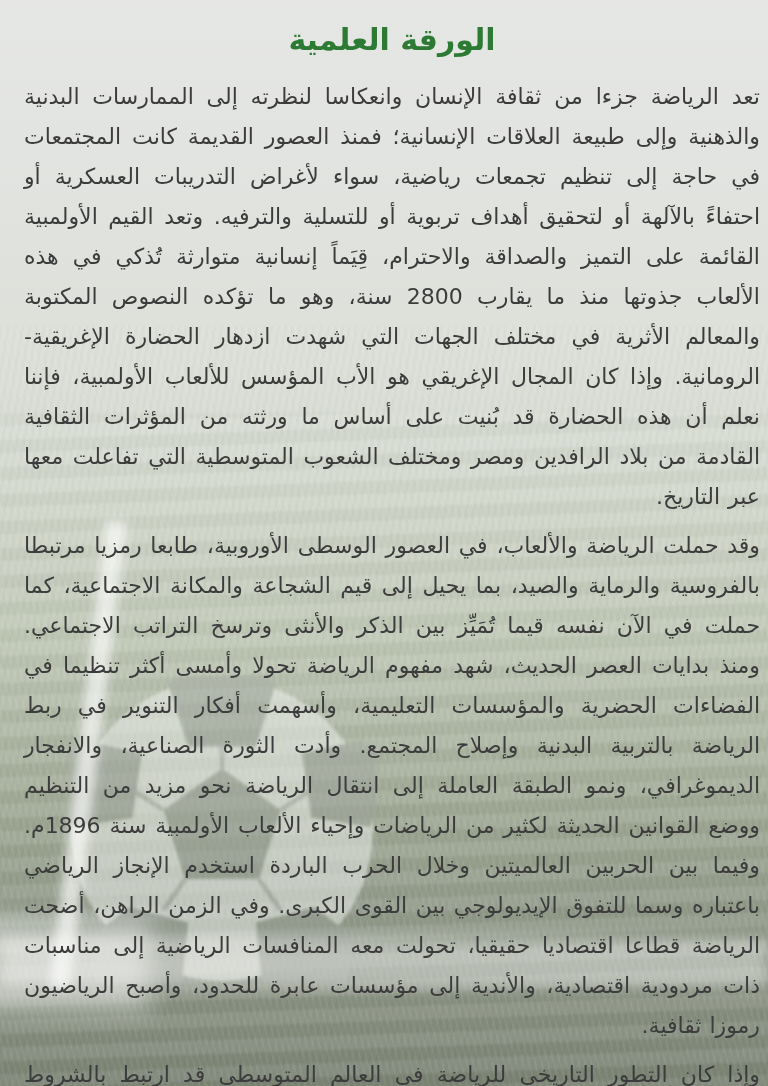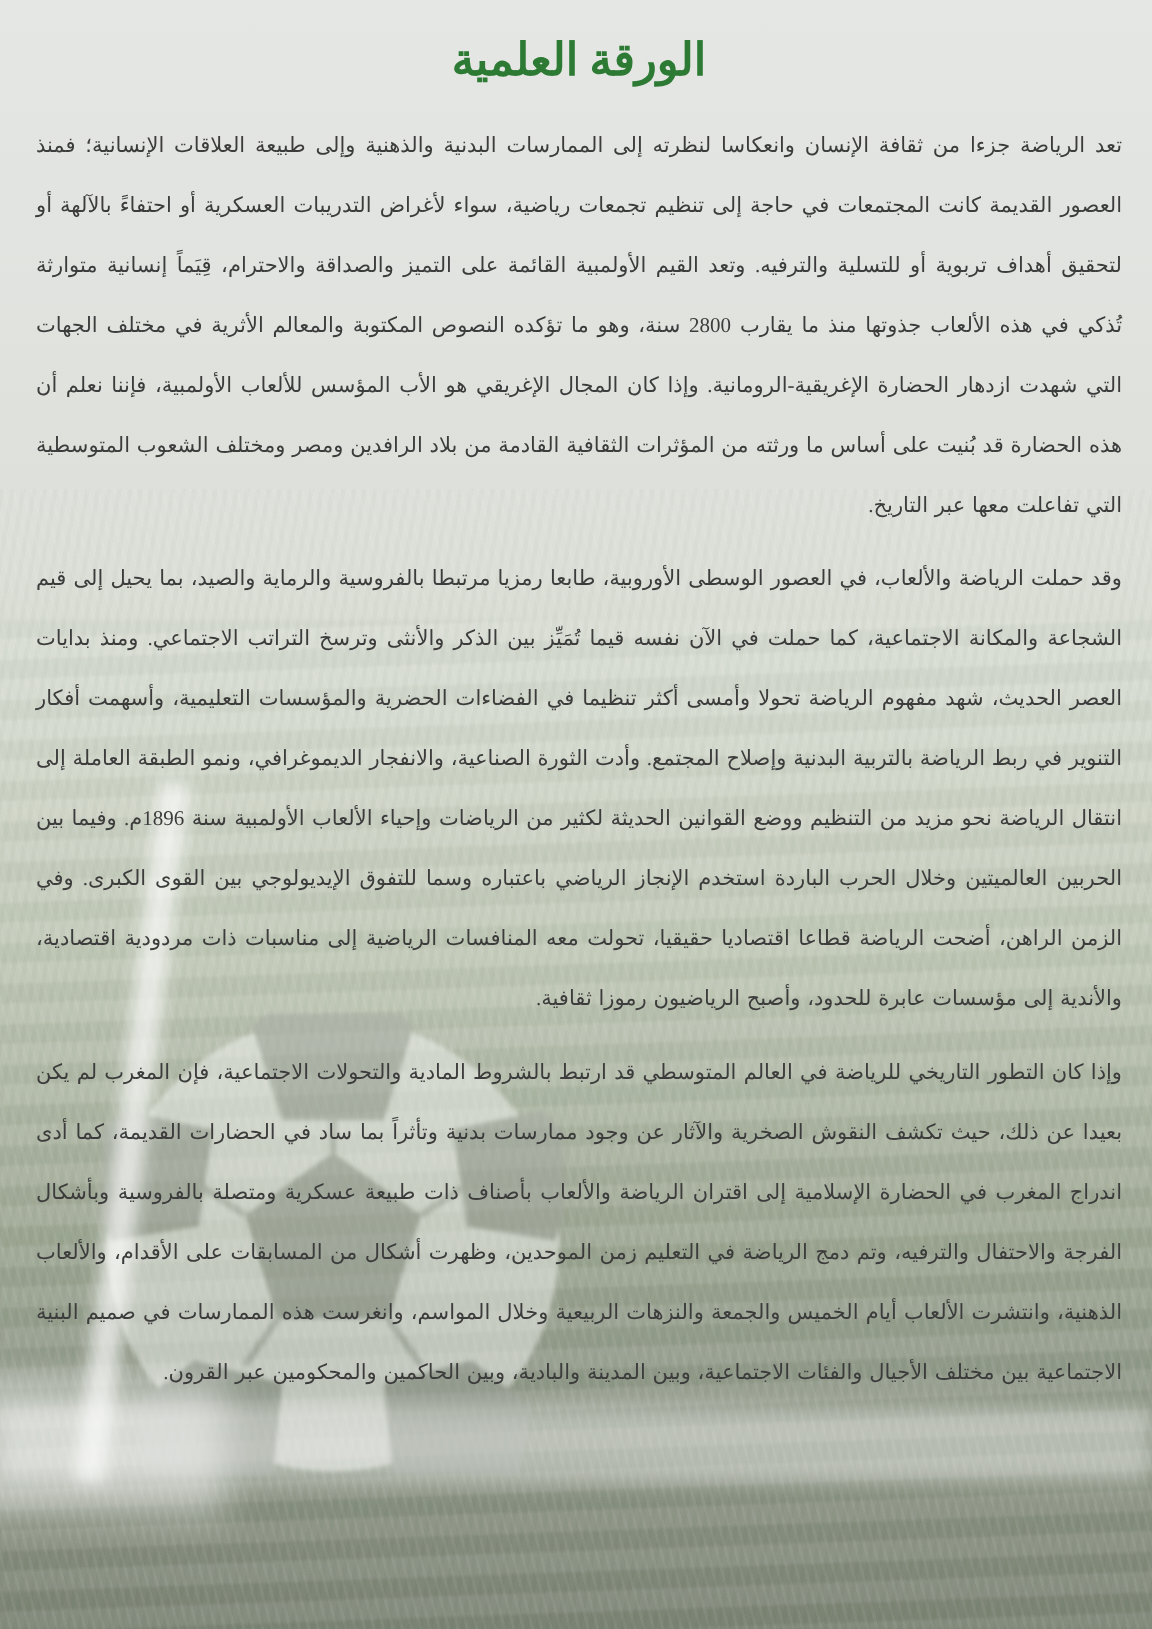--- a/index.html
+++ b/index.html
@@ -81,35 +81,34 @@
       rgba(255,255,255,0.50) 0%,
       rgba(255,255,255,0.42) 35%,
       rgba(255,255,255,0.25) 60%,
       rgba(255,255,255,0.10) 80%,
       rgba(255,255,255,0.04) 100%);
   }
 
   
   .content {
     position: absolute; inset: 0;
-    padding: 18px 20px 0 24px;
+    padding: 18px 8px 0 24px;
     box-sizing: border-box;
-    font-family: Liberation Serif, serif;
   }
   .paper-title {
     margin: 4px 0 20px 0;
     text-align: center;
     font-size: 30px;
     font-weight: bold;
     color: #2c7a33;
     letter-spacing: 0;
   }
   .paper-paragraph {
     margin: 0 0 9px 0;
-    font-size: 14px;
+    font-size: 22px;
     line-height: 40px;
     color: #3c3c3c;
     text-align: justify;
     text-justify: inter-word;
     word-spacing: 1px;
   }
 </style>
 </head>
 <body>
 

